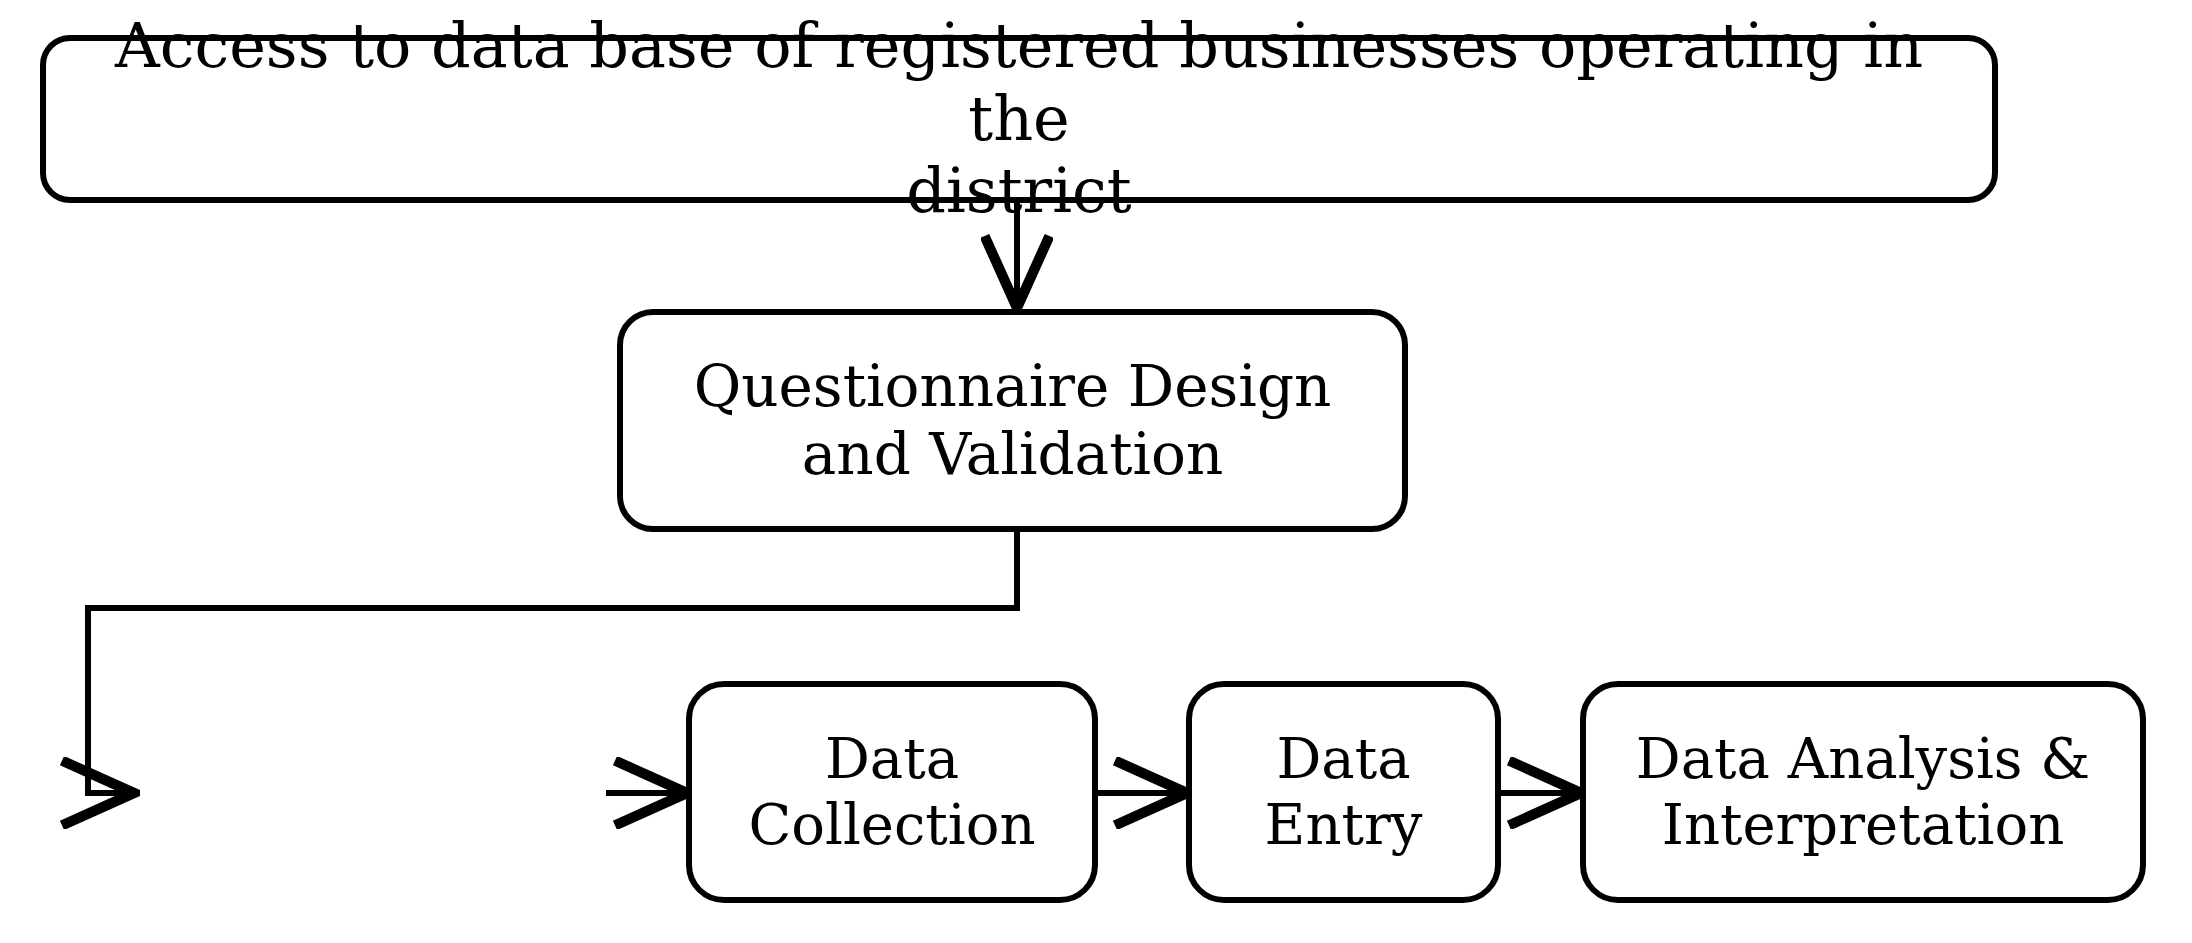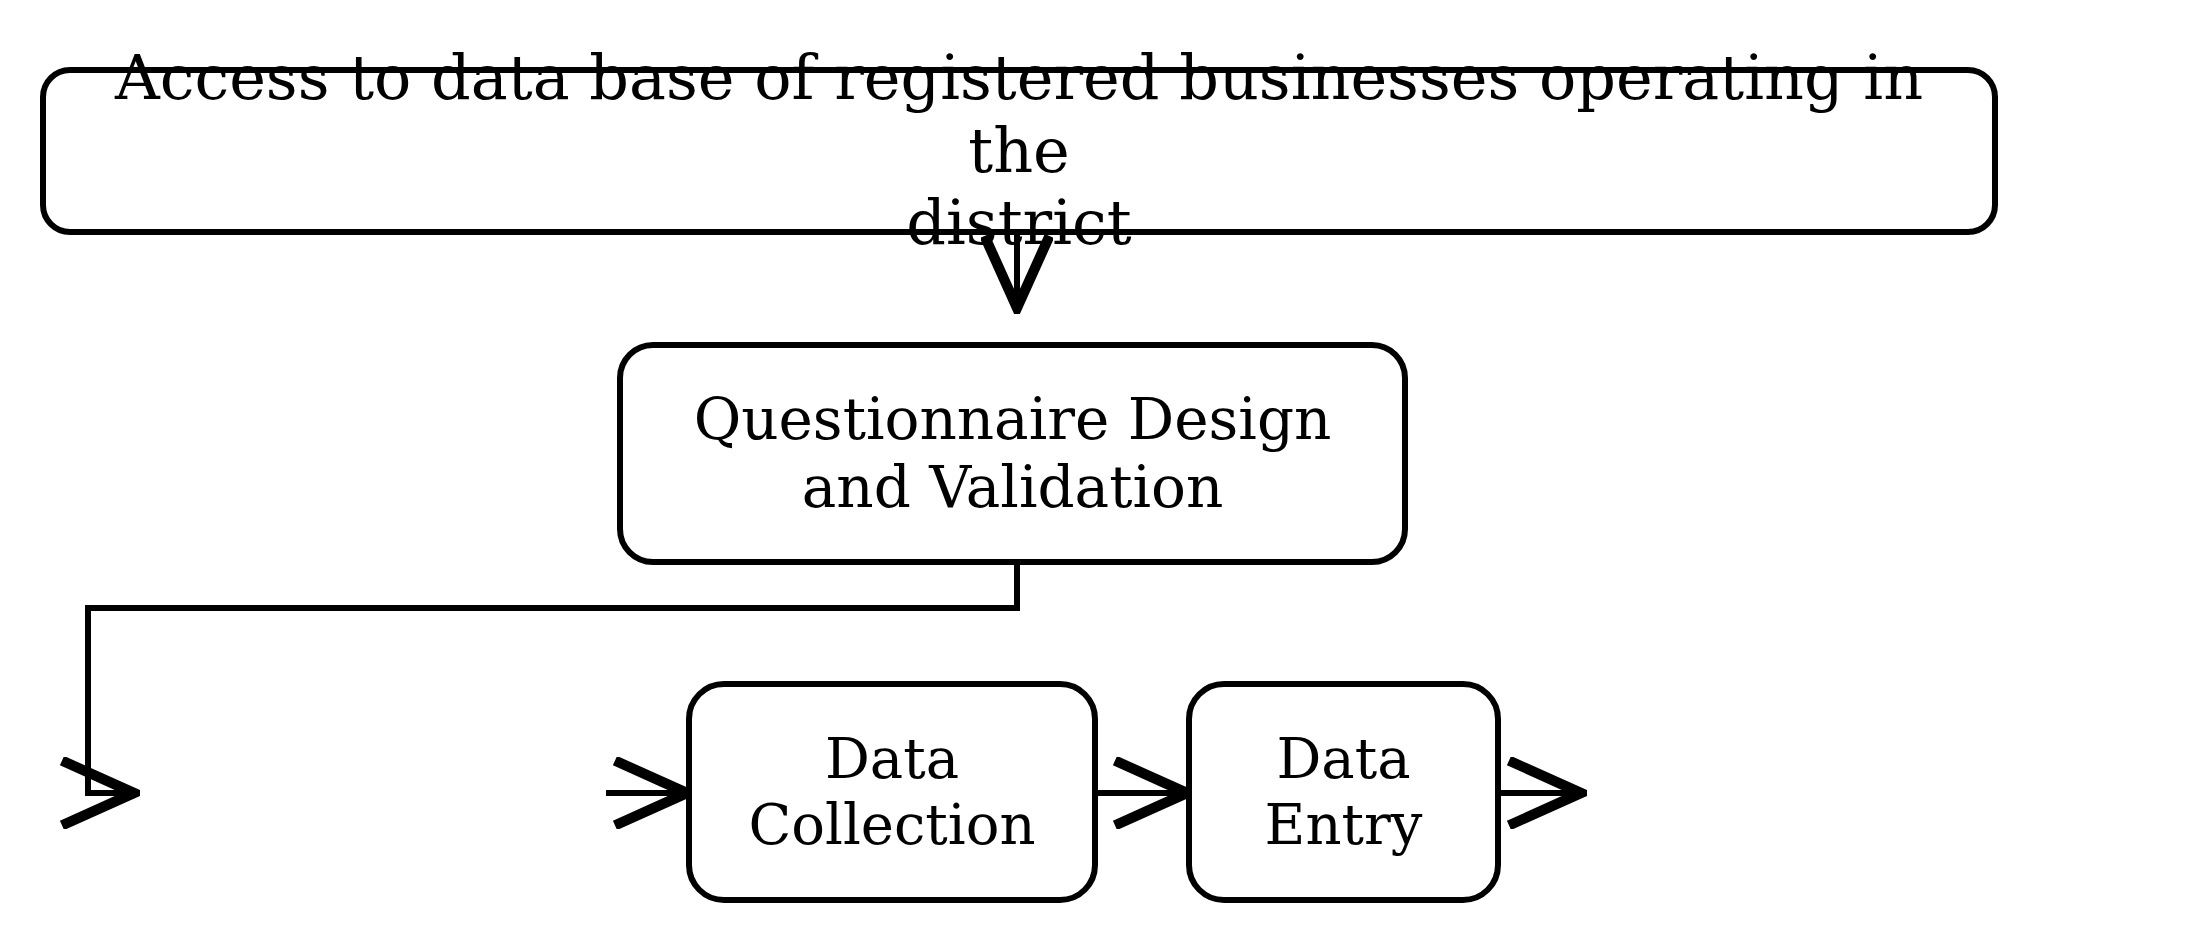--- a/index.html
+++ b/index.html
@@ -40,30 +40,28 @@
     padding: 4px 14px;
     white-space: pre-line;
   }
   #node-access {
     left: 40px;
     top: 35px;
     width: 1958px;
     height: 168px;
     font-size: 62px;
     border-radius: 30px;
-    margin-top: 32px;
   }
   #node-questionnaire {
     left: 617px;
     top: 309px;
     width: 791px;
     height: 223px;
     font-size: 58px;
     border-radius: 36px;
-    margin-top: 33px;
   }
   #node-sample {
     left: 133px;
     top: 681px;
     width: 473px;
     height: 222px;
     font-size: 56px;
     border-radius: 38px;
   }
   #node-collection {
@@ -123,14 +121,16 @@
   <div class="node-box" id="node-questionnaire">Questionnaire Design
 and Validation</div>
 
 
   <div class="node-box" id="node-collection">Data
 Collection</div>
 
   <div class="node-box" id="node-entry">Data
 Entry</div>
 
+  <div class="node-box" id="node-analysis">Data Analysis &amp;
+Interpretation</div>
 
 </div>
 
 </body></html>

